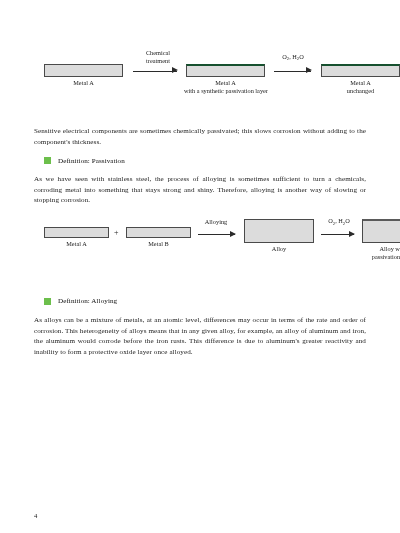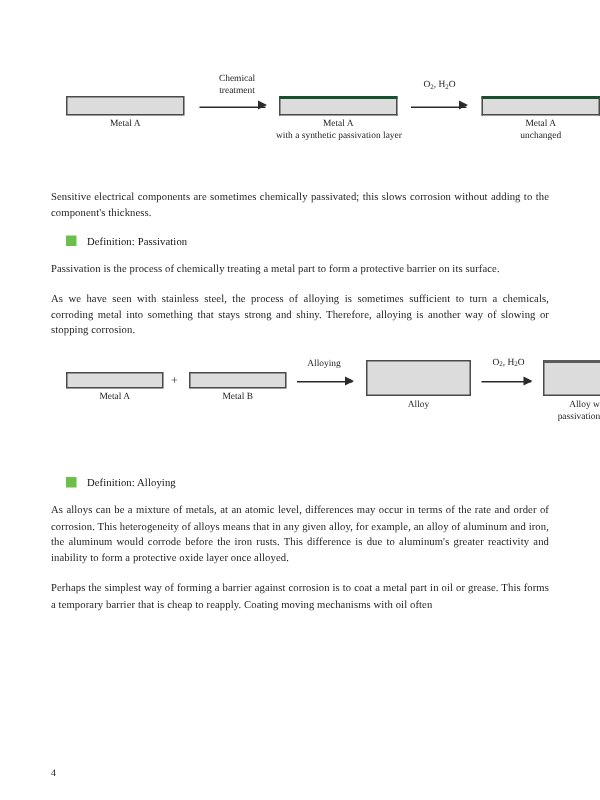--- a/index.html
+++ b/index.html
@@ -170,21 +170,20 @@
     <div class="box-label" style="left:287px; top:39px; width:79px;">unchanged</div>
   </div>
 
   <p class="para" style="margin-top:16px;">Sensitive electrical components are sometimes chemically passivated; this slows corrosion without adding to the component's thickness.</p>
 
   <div class="definition">
     <span class="def-bullet"></span>
     <span class="def-label">Definition: Passivation</span>
   </div>
 
-  <p class="para">Passivation is the process of chemically treating a metal part to form a protective barrier on its surface.</p>
 
   <p class="para">As we have seen with stainless steel, the process of alloying is sometimes sufficient to turn a chemicals, corroding metal into something that stays strong and shiny. Therefore, alloying is another way of slowing or stopping corrosion.</p>
 
   <div class="figure fig2" style="margin-top:8px;">
 
     <div class="metal-box" style="left:10px; top:12px; width:65px; height:11px;"></div>
     <div class="box-label" style="left:10px; top:25px; width:65px;">Metal A</div>
 
     <div class="plus-sign" style="left:80px; top:14px;">+</div>
 
@@ -217,16 +216,15 @@
 
   <div class="definition" style="margin-top:14px;">
     <span class="def-bullet"></span>
     <span class="def-label">Definition: Alloying</span>
   </div>
 
 
   <p class="para">As alloys can be a mixture of metals, at an atomic level, differences may occur in terms of the rate and order of corrosion. This heterogeneity of alloys means that in any given alloy, for example, an alloy of aluminum and iron, the aluminum would corrode before the iron rusts. This difference is due to aluminum's greater reactivity and inability to form a protective oxide layer once alloyed.</p>
 
 
-  <p class="para">Perhaps the simplest way of forming a barrier against corrosion is to coat a metal part in oil or grease. This forms a temporary barrier that is cheap to reapply. Coating moving mechanisms with oil often</p>
 
   <div class="page-number">4</div>
 </div>
 
 </body></html>

